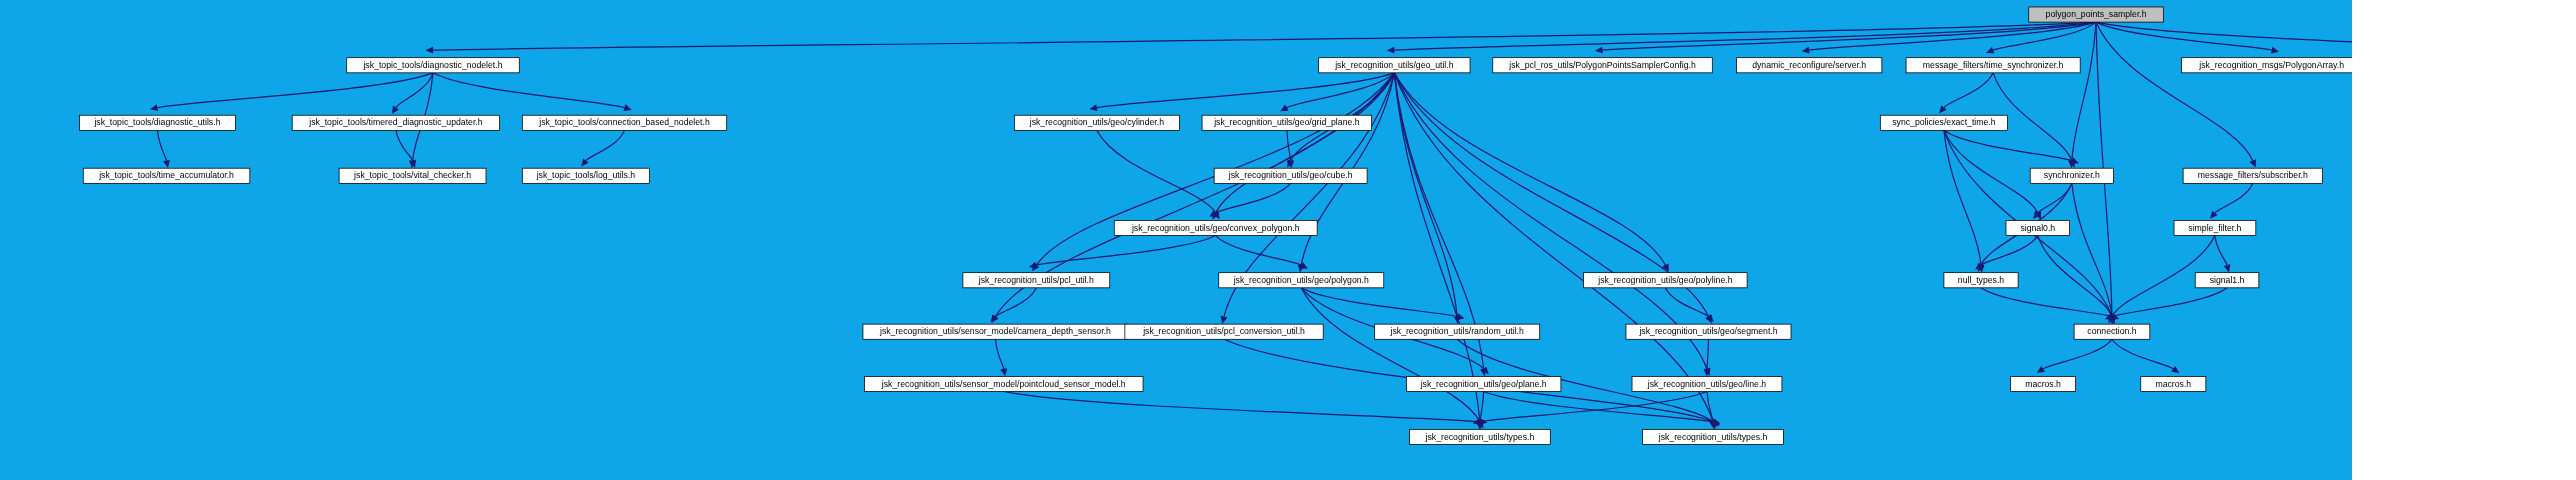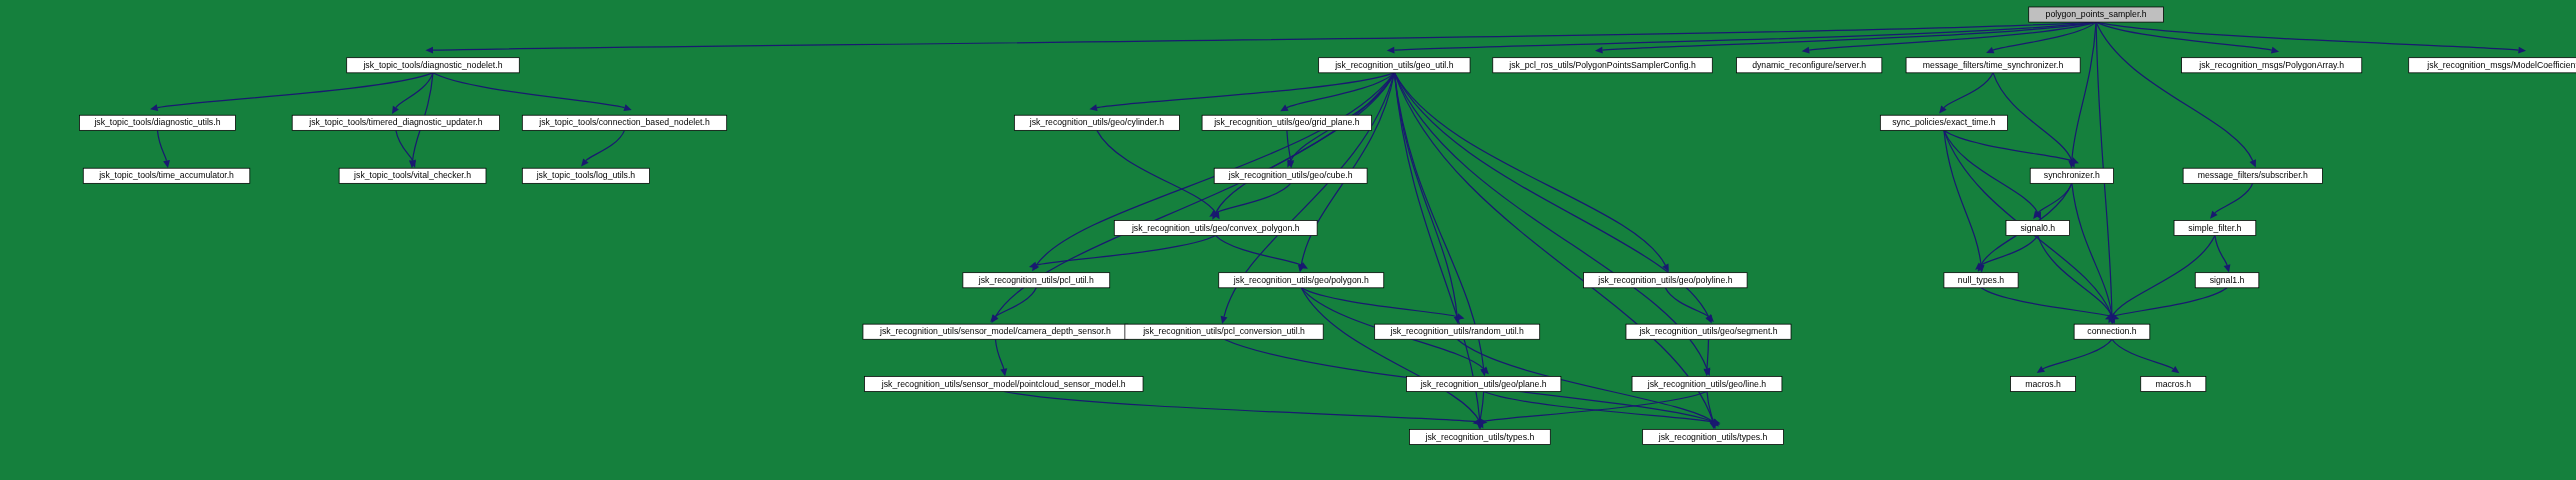--- a/index.html
+++ b/index.html
@@ -1,17 +1,17 @@
 <!DOCTYPE html>
 <html style="font-size:12px"><head>
 <meta charset="utf-8">
 <style>
   html,body{margin:0;padding:0;background:#ffffff;}
   body{font-family:"Liberation Sans", sans-serif;}
-  #graph-wrap{position:relative;width:2576px;height:481px;background:#15803d;overflow:hidden;}
+  #graph-wrap{position:relative;width:2352px;height:481px;background:#0ea5e9;overflow:hidden;}
   svg#graph{position:absolute;left:0;top:0;width:2576px;height:481px;}
   .node rect{fill:#ffffff;stroke:#000000;stroke-width:1;}
   .node.root rect{fill:#bfbfbf;stroke:#000000;stroke-width:1;}
   .node text{font-family:"Liberation Sans", sans-serif;font-size:11.5px;fill:#000000;text-anchor:middle;dominant-baseline:middle;}
   .edge{fill:none;stroke:#191970;stroke-width:1.6;}
   .edge-head{fill:#191970;stroke:none;}
 </style>
 </head>
 <body>
 

